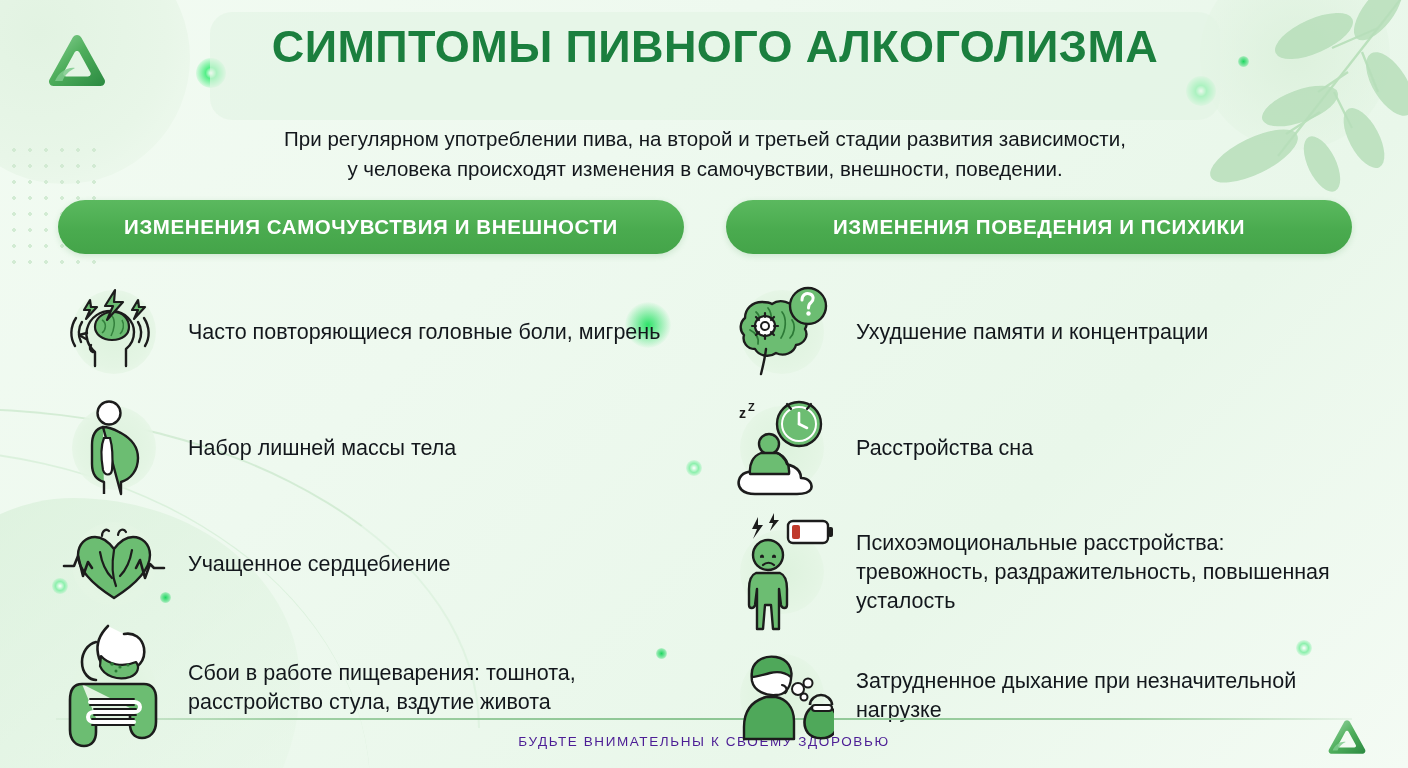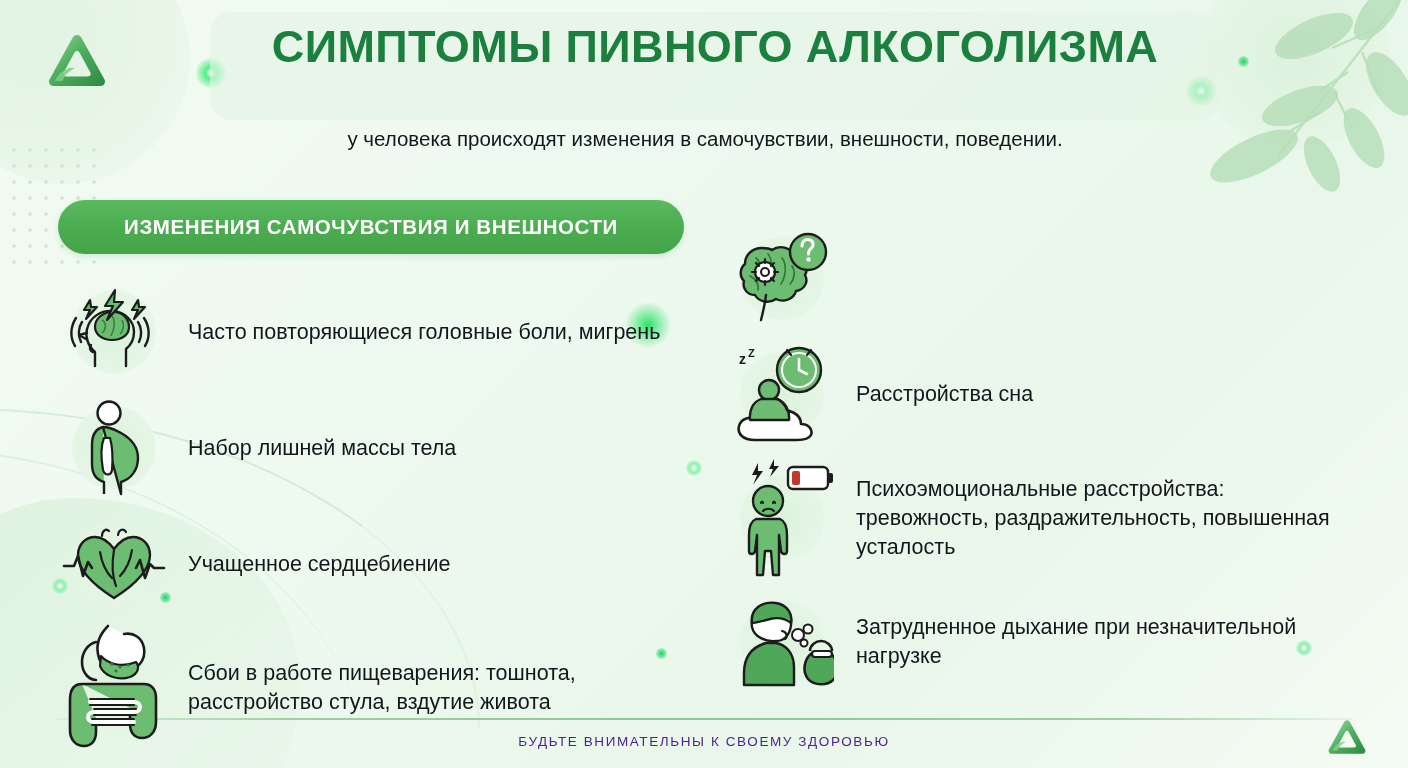--- a/index.html
+++ b/index.html
@@ -315,20 +315,21 @@
   <path d="M32 3 C34 3 35.5 4.2 36.4 5.8 L59.5 47.5 C61 50.4 59 54 55.6 54 L8.4 54
            C5 54 3 50.4 4.5 47.5 L27.6 5.8 C28.5 4.2 30 3 32 3 Z
            M32 19 C30.8 19 30 19.7 29.4 20.7 L18.6 40.5 C17.6 42.3 18.9 44.4 21 44.4
            L43 44.4 C45.1 44.4 46.4 42.3 45.4 40.5 L34.6 20.7 C34 19.7 33.2 19 32 19 Z" fill="url(#lg1)"></path>
   <path d="M10 49 C14 40 22 35 30 36 C24 39 20 43 17.5 49 Z" fill="#7fcb8d" opacity=".85"></path>
 </svg>
 
 <h1 class="page-title">СИМПТОМЫ ПИВНОГО АЛКОГОЛИЗМА</h1>
 
 <div class="subtitle">
+  <div>При регулярном употреблении пива, на второй и третьей стадии развития зависимости,</div>
   <div>у человека происходят изменения в самочувствии, внешности, поведении.</div>
 </div>
 
 <div class="col col-left">
   <div class="section-pill">ИЗМЕНЕНИЯ САМОЧУВСТВИЯ И ВНЕШНОСТИ</div>
 
   <div class="items">
 
     <div class="item h-tall">
       <div class="icon-wrap">
@@ -425,20 +426,21 @@
           </g>
         </svg>
       </div>
       <div class="item-text">Сбои в работе пищеварения: тошнота, расстройство стула, вздутие живота</div>
     </div>
 
   </div>
 </div>
 
 <div class="col col-right">
+  <div class="section-pill">ИЗМЕНЕНИЯ ПОВЕДЕНИЯ И ПСИХИКИ</div>
 
   <div class="items">
 
     <div class="item h-tall">
       <div class="icon-wrap">
         <svg width="100" height="92" viewBox="0 0 100 92">
           <path d="M30 16 C20 16 13 23 13 32 C8 36 7 44 12 49 C10 56 15 63 23 63
                    C27 70 37 72 44 67 C52 71 62 67 64 59 C72 58 77 50 73 43
                    C77 36 73 26 64 25 C60 16 48 12 40 18 C37 16 33 16 30 16 Z" fill="#6cbd72" stroke="#1c1c1c" stroke-width="2.4" stroke-linejoin="round"></path>
           <path d="M34 63 C33 72 31 80 29 88" fill="none" stroke="#1c1c1c" stroke-width="2.4" stroke-linecap="round"></path>
@@ -461,20 +463,21 @@
             <path d="M20 40 L24 40"></path>
               <path d="M42 40 L46 40"></path>
             <path d="M24 31 L27 34"></path>
               <path d="M39 46 L42 49"></path>
             <path d="M42 31 L39 34"></path>
               <path d="M27 46 L24 49"></path>
           </g>
           <circle cx="33" cy="40" r="4" fill="none" stroke="#1c1c1c" stroke-width="2"></circle>
         </svg>
       </div>
+      <div class="item-text">Ухудшение памяти и концентрации</div>
     </div>
 
     <div class="item h-tall">
       <div class="icon-wrap">
         <svg width="106" height="104" viewBox="0 0 106 104">
 
           <circle cx="70" cy="28" r="22" fill="#6cbd72" stroke="#1c1c1c" stroke-width="2.4"></circle>
           <circle cx="70" cy="28" r="17" fill="none" stroke="#ffffff" stroke-width="2"></circle>
           <g stroke="#ffffff" stroke-width="2.6" stroke-linecap="round">
             <path d="M70 28 L70 17"></path>

